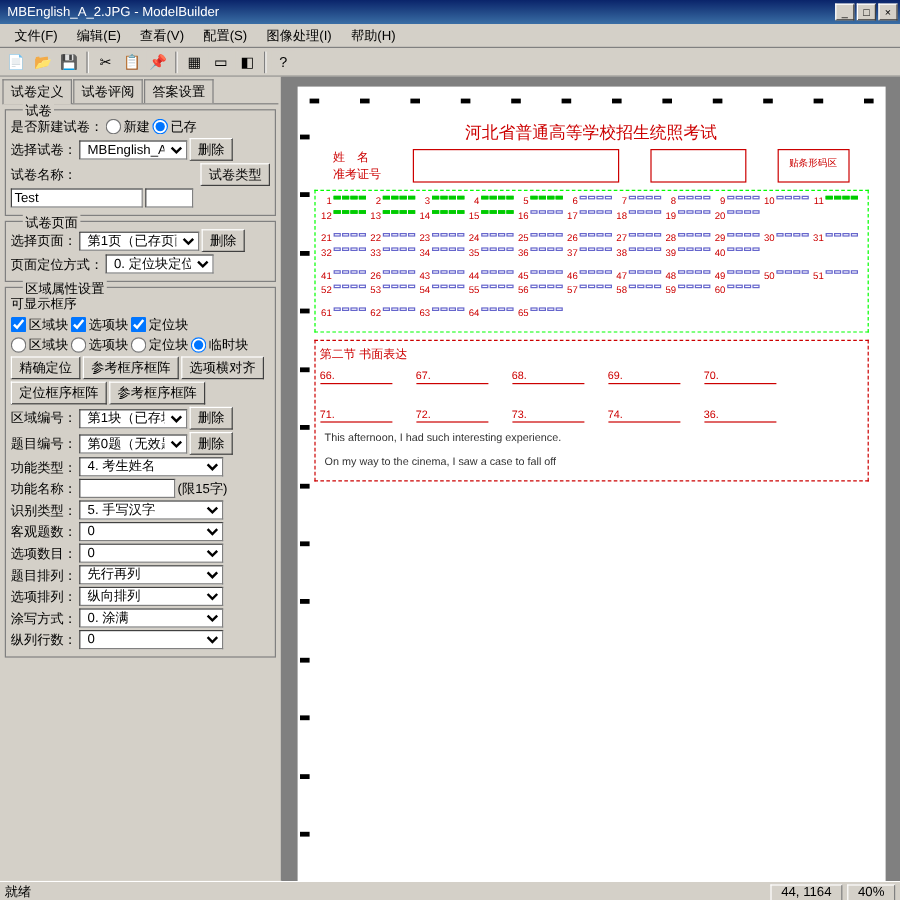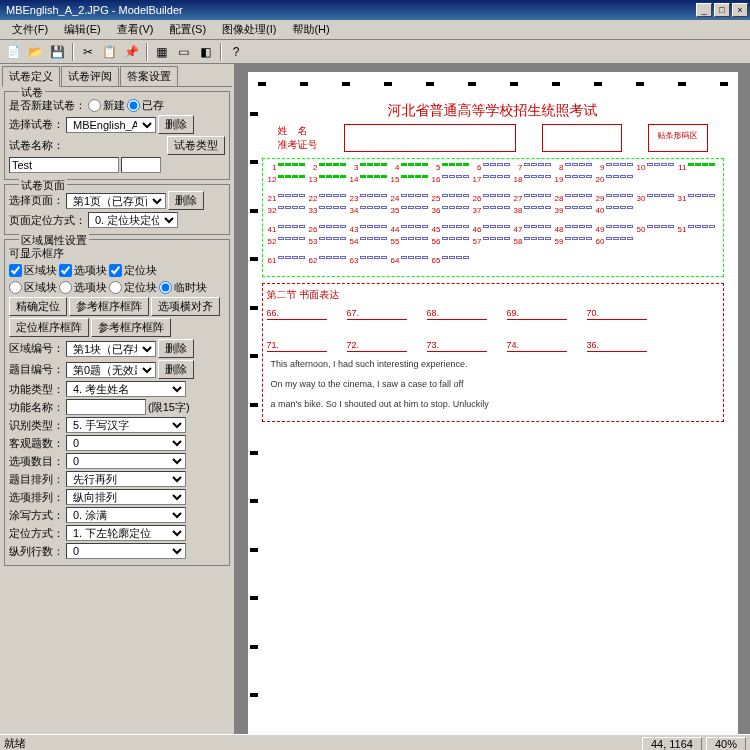--- a/index.html
+++ b/index.html
@@ -197,24 +197,20 @@
         </div>
       <div class="row">
           <label>选项排列：</label>
           <select style="width:120px"><option>纵向排列</option></select>
         </div>
       <div class="row">
           <label>涂写方式：</label>
           <select style="width:120px"><option>0. 涂满</option></select>
         </div>
       <div class="row">
-          <label>定位方式：</label>
-          <select style="width:120px"><option>1. 下左轮廓定位</option></select>
-        </div>
-      <div class="row">
           <label>纵列行数：</label>
           <select style="width:120px"><option>0</option></select>
         </div>
     </div>
   </div>
 
   <div class="right">
     <div class="sheet">
       <div class="marks">
         <span class="mark"></span>
@@ -861,21 +857,20 @@
             <span class="blank">69.</span>
             <span class="blank">70.</span>
             <span class="blank">71.</span>
             <span class="blank">72.</span>
             <span class="blank">73.</span>
             <span class="blank">74.</span>
             <span class="blank">36.</span>
           </div>
         <div class="para">This afternoon, I had such interesting experience.</div>
         <div class="para">On my way to the cinema, I saw a case to fall off</div>
-        <div class="para">a man's bike. So I shouted out at him to stop. Unluckily</div>
       </div>
     </div>
   </div>
 </div>
 
 <div class="statusbar">
   <span>就绪</span>
   <span class="cell">44, 1164</span>
   <span class="cell" style="margin-left:4px">40%</span>
 </div>

